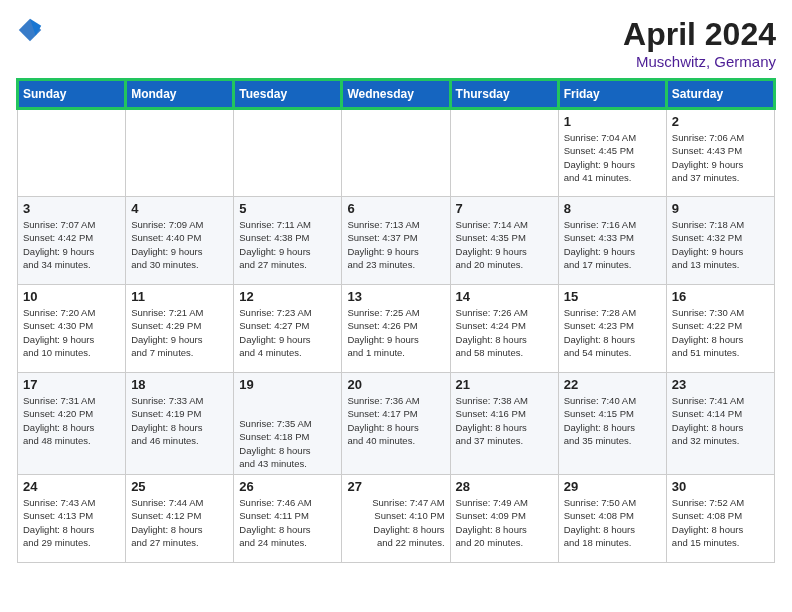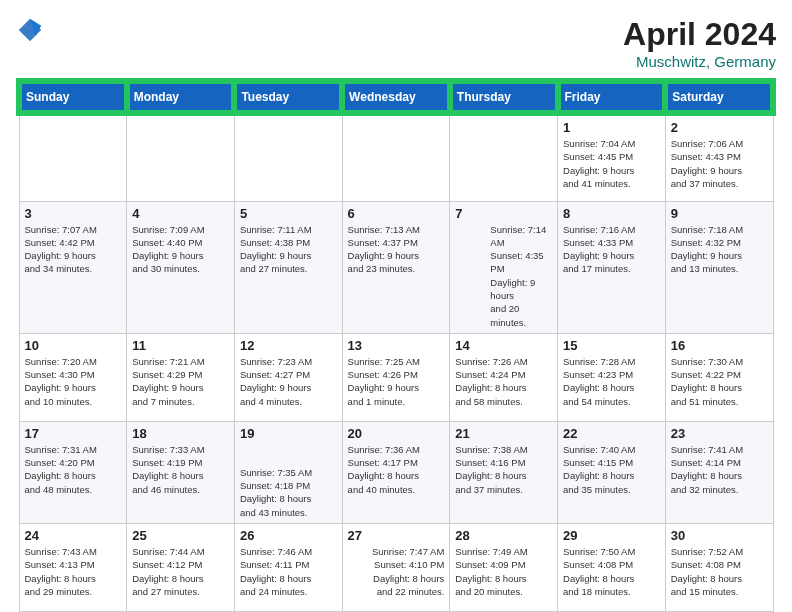--- a/index.html
+++ b/index.html
@@ -35,35 +35,35 @@
     .title-block {
       text-align: right;
     }
     .month-title {
       font-size: 32px;
       font-weight: bold;
       color: #222;
     }
     .location {
       font-size: 15px;
-      color: #0f766e;
+      color: #4c1d95;
     }
     table {
       width: 100%;
       border-collapse: collapse;
       table-layout: fixed;
     }
     thead tr th {
       background: #1565c0;
       color: #fff;
       font-size: 12px;
       font-weight: bold;
       padding: 6px 4px;
       text-align: left;
-      border: 6px solid #22c55e;
+      border: 3px solid #22c55e;
     }
     tbody tr td {
       vertical-align: top;
       border: 1px solid #ccc;
       padding: 4px 5px;
       font-size: 10px;
       color: #333;
       height: 88px;
       background: #fff;
     }
@@ -160,21 +160,21 @@
         </td>
         <td>
           <span class="day-num">6</span>
           <div class="day-info" style="white-space: pre-line;">Sunrise: 7:13 AM
 Sunset: 4:37 PM
 Daylight: 9 hours
 and 23 minutes.</div>
         </td>
         <td>
           <span class="day-num">7</span>
-          <div class="day-info" style="white-space: pre-line; margin-left: 35px;">Sunrise: 7:14 AM
+          <div class="day-info" style="white-space: pre-line;">Sunrise: 7:14 AM
 Sunset: 4:35 PM
 Daylight: 9 hours
 and 20 minutes.</div>
         </td>
         <td>
           <span class="day-num">8</span>
           <div class="day-info" style="white-space: pre-line;">Sunrise: 7:16 AM
 Sunset: 4:33 PM
 Daylight: 9 hours
 and 17 minutes.</div>

